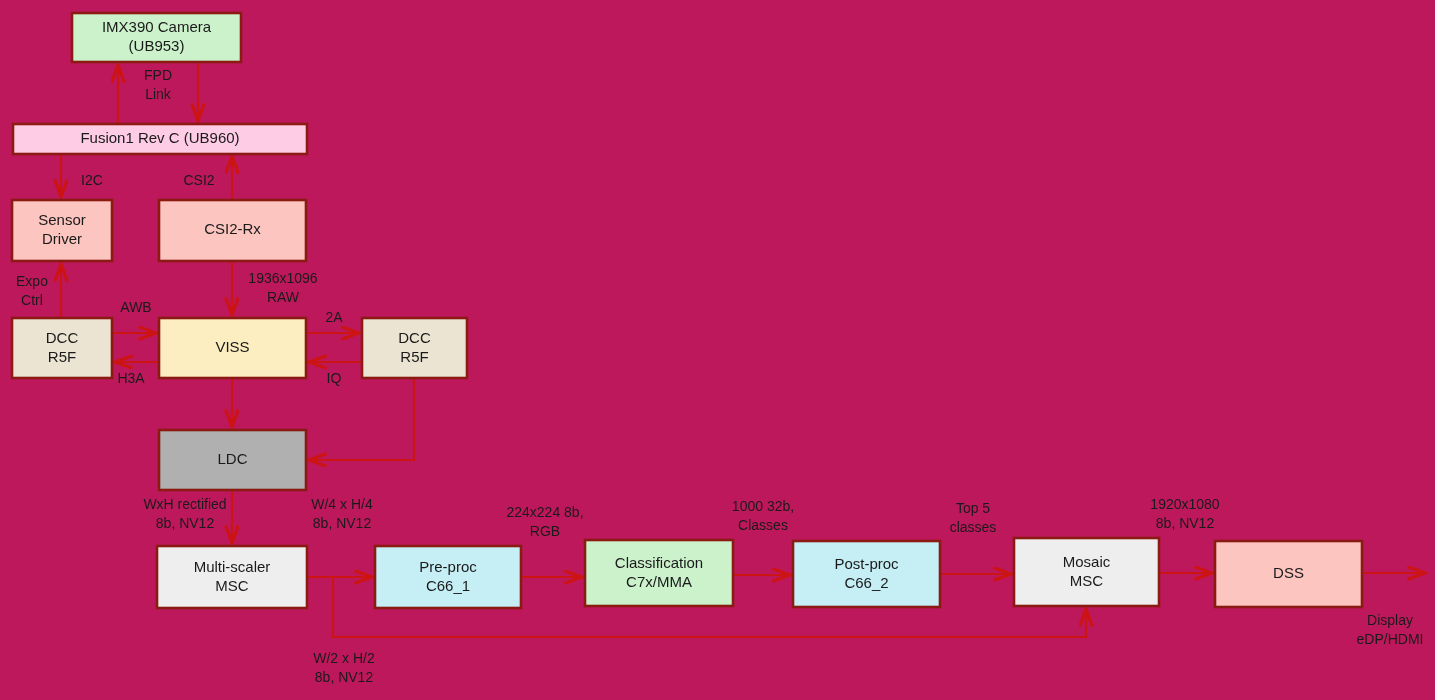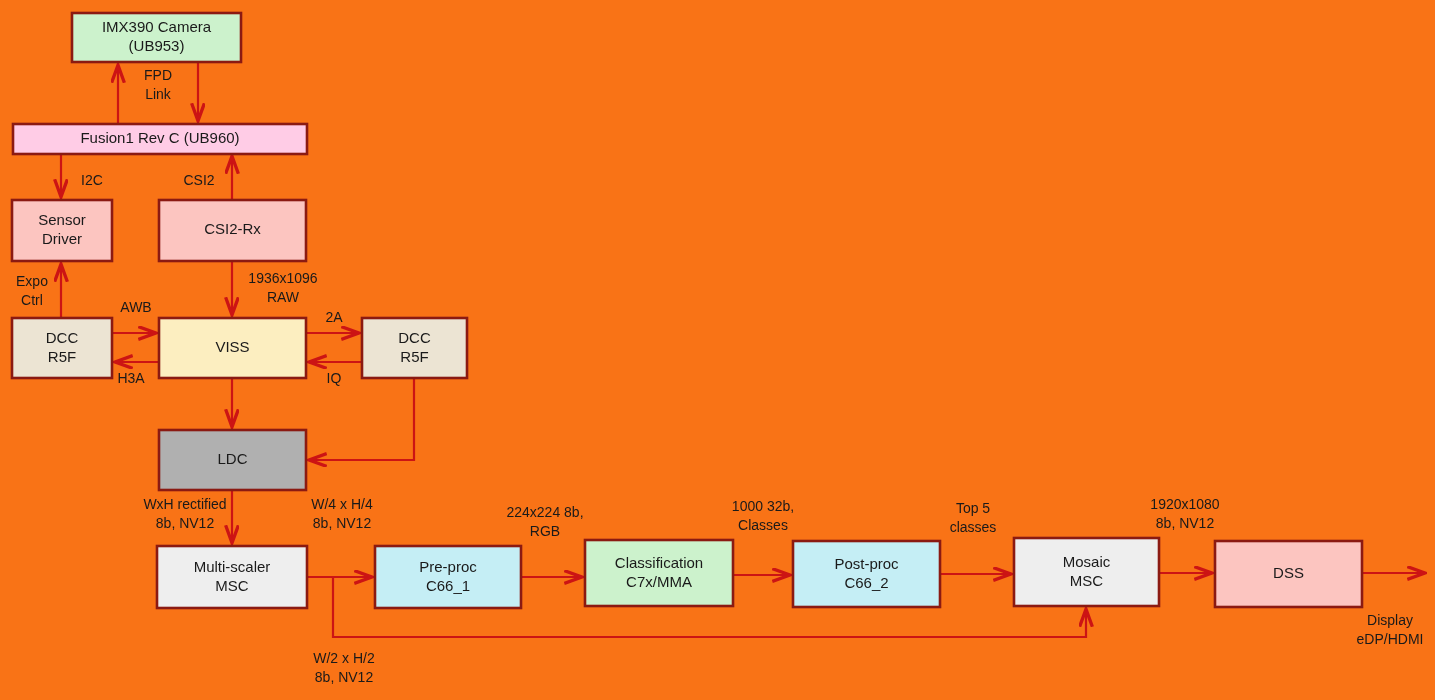--- a/index.html
+++ b/index.html
@@ -5,21 +5,21 @@
 <style>
   html, body {
     margin: 0;
     padding: 0;
     background: #ffffff;
   }
   #diagram-root {
     position: relative;
     width: 1435px;
     height: 700px;
-    background: #f97316;
+    background: #be185d;
     font-family: "Liberation Sans", sans-serif;
     overflow: hidden;
   }
   svg#diagram-svg {
     display: block;
     width: 1435px;
     height: 700px;
   }
   .node-rect {
     stroke: #8b1a12;

